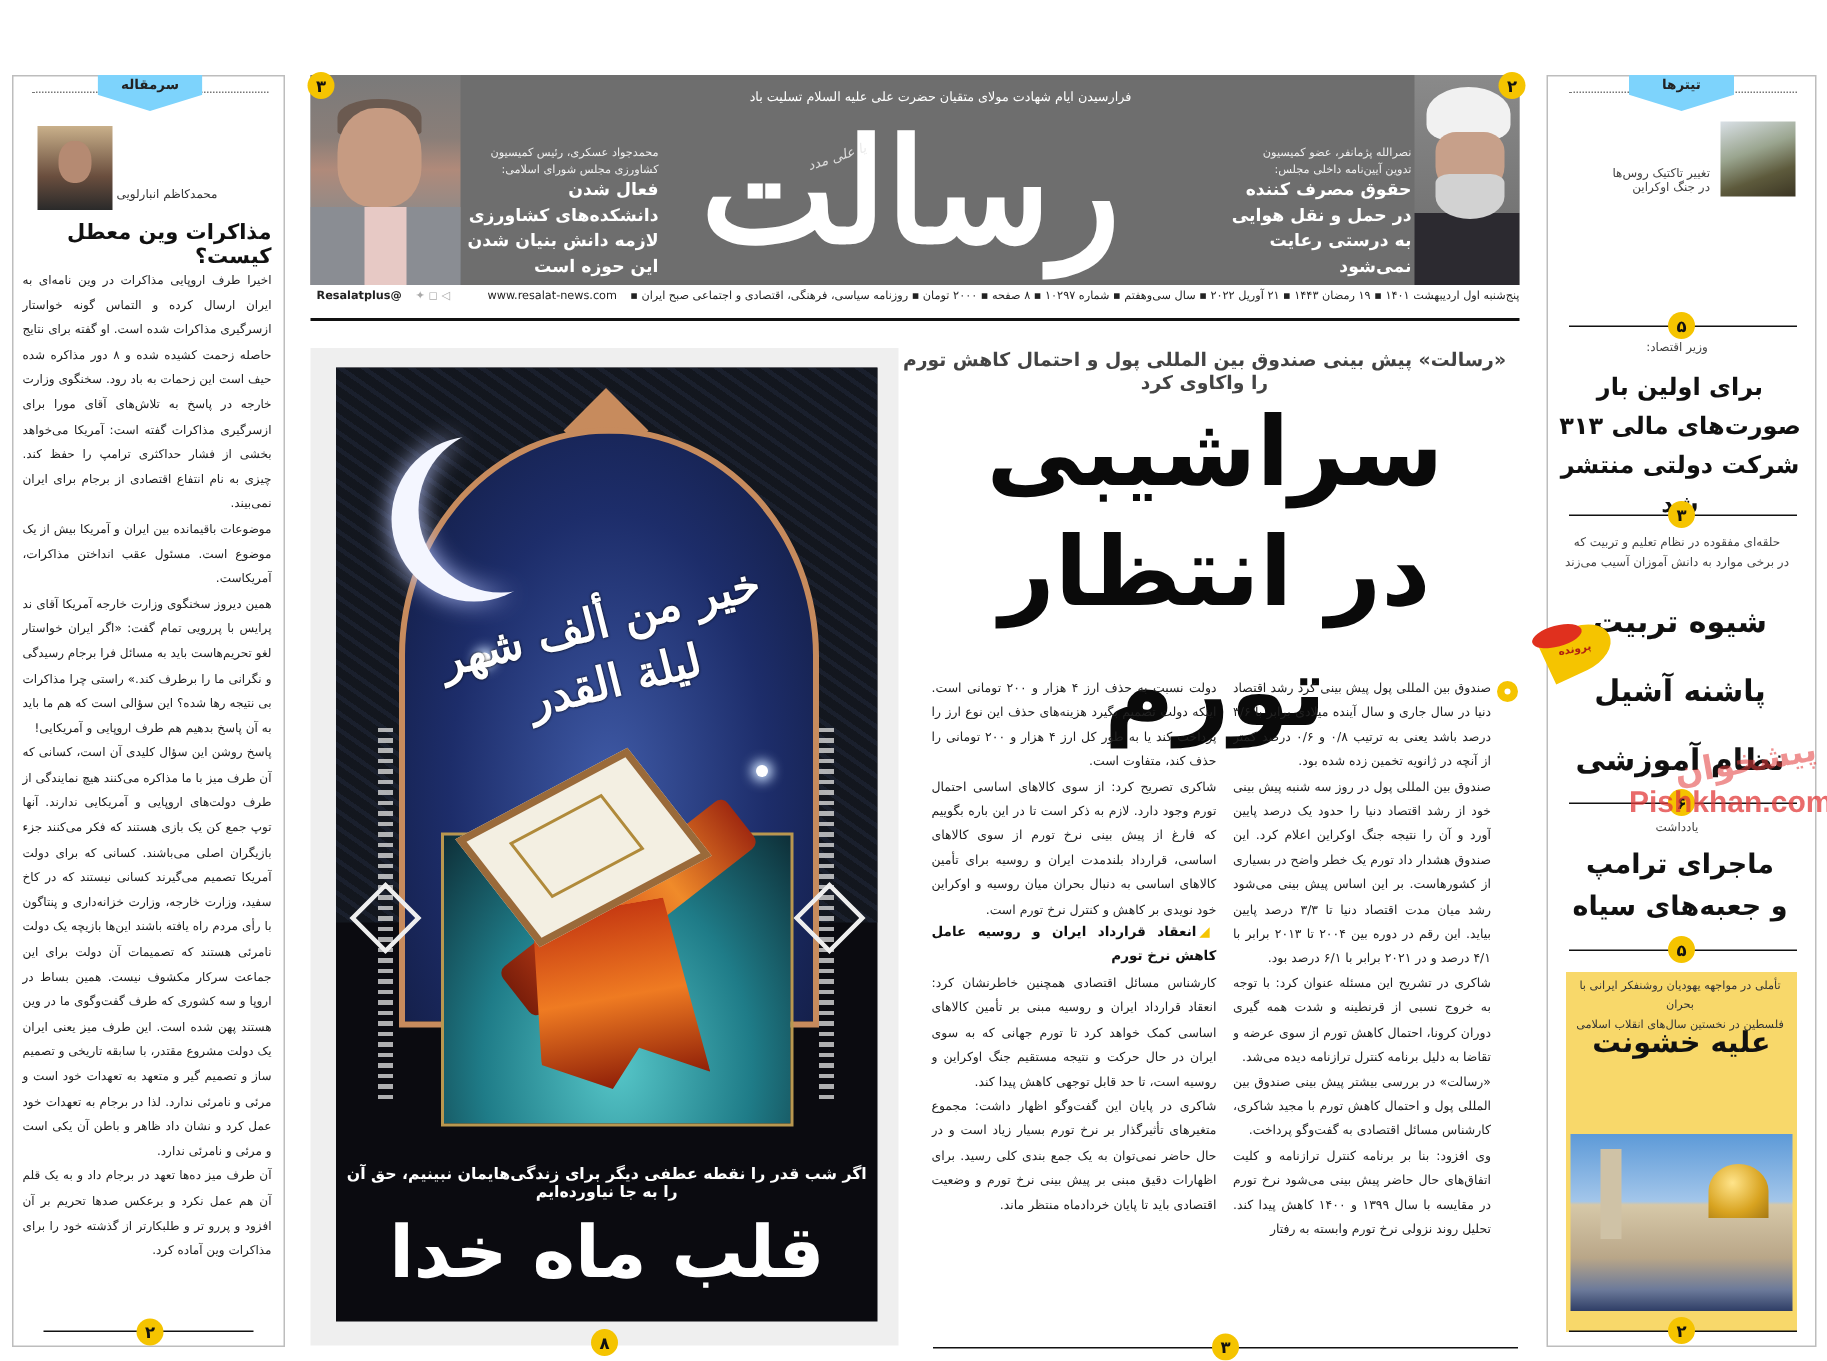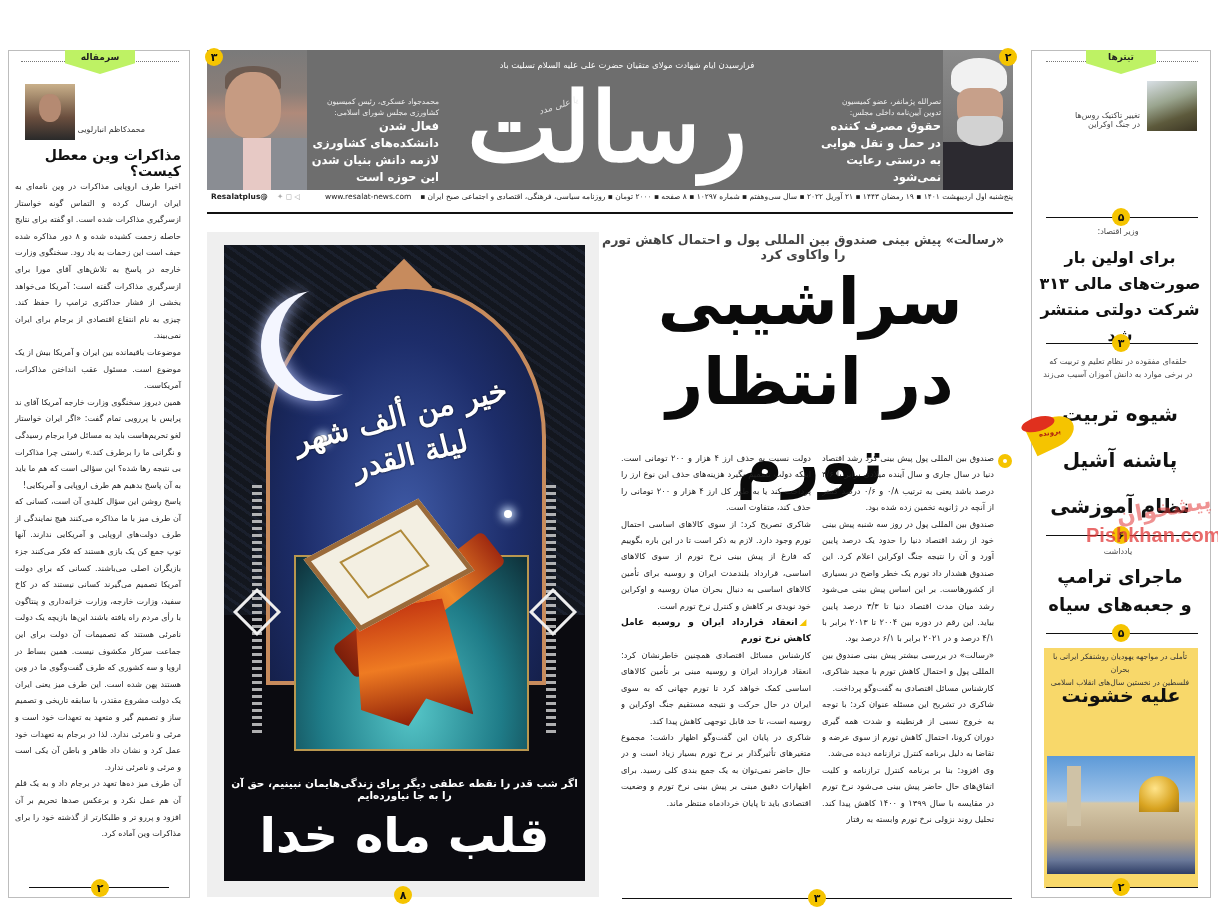--- a/index.html
+++ b/index.html
@@ -56,21 +56,21 @@
   #infostrip { left: 207px; top: 192px; width: 806px; height: 14px; font-size: 7.5px; color:#222; }
   #infostrip .issue { position:absolute; right:0; top:0; white-space:nowrap; }
   #infostrip .url { position:absolute; left:118px; top:0; white-space:nowrap; }
   #infostrip .social { position:absolute; left:4px; top:0; white-space:nowrap; font-weight:bold; }
   #infostrip .icons { position:absolute; left:70px; top:0; color:#aaa; }
 
   
   #editorial { left: 8px; top: 50px; width: 182px; height: 848px; }
   .section-tab {
     position:absolute; top:-1px; width:70px; height:24px;
-    background:#bef264; clip-path: polygon(0 0,100% 0,100% 55%,50% 100%,0 55%);
+    background:#7dd3fc; clip-path: polygon(0 0,100% 0,100% 55%,50% 100%,0 55%);
     text-align:center; font-size:9px; font-weight:bold; line-height:14px; color:#222;
   }
   .dotted { position:absolute; height:0; border-top:1px dotted #777; }
   #editorial .photo { position:absolute; left:16px; top:33px; width:50px; height:56px; background:linear-gradient(180deg,#c9b08a,#6a4e3e 60%,#2a2a2a); }
   #editorial .photo .f { position:absolute; left:14px; top:10px; width:22px; height:28px; border-radius:45%; background:#b58a72; }
   #editorial .author { position:absolute; right:44px; top:74px; font-size:8px; color:#333;margin-left:24px; }
   #editorial .title { position:absolute; right:8px; top:96px; width:170px; font-size:14px; font-weight:bold; text-align:right; }
   #editorial .body {
     position:absolute; right:8px; top:128px; width:166px; font-size:8px; line-height:16.6px; text-align:justify; color:#222;
   }
@@ -239,22 +239,22 @@
 <div id="kicker" class="abs">«رسالت» پیش بینی صندوق بین المللی پول و احتمال کاهش تورم را واکاوی کرد</div>
 <div id="headline" class="abs">
   <div>سراشیبی</div>
   <div>در انتظار تورم</div>
 </div>
 
 <div class="e-logo"></div>
 <div class="col-text" style="left:822px; top:450px; width:172px; height:440px; overflow:hidden;">
   <p>صندوق بین المللی پول پیش بینی کرد رشد اقتصاد دنیا در سال جاری و سال آینده میلادی برابر با ۳/۶ درصد باشد یعنی به ترتیب ۰/۸ و ۰/۶ درصد کمتر از آنچه در ژانویه تخمین زده شده بود.</p>
   <p>صندوق بین المللی پول در روز سه شنبه پیش بینی خود از رشد اقتصاد دنیا را حدود یک درصد پایین آورد و آن را نتیجه جنگ اوکراین اعلام کرد. این صندوق هشدار داد تورم یک خطر واضح در بسیاری از کشورهاست. بر این اساس پیش بینی می‌شود رشد میان مدت اقتصاد دنیا تا ۳/۳ درصد پایین بیاید. این رقم در دوره بین ۲۰۰۴ تا ۲۰۱۳ برابر با ۴/۱ درصد و در ۲۰۲۱ برابر با ۶/۱ درصد بود.</p>
+  <p>شاکری در تشریح این مسئله عنوان کرد: با توجه به خروج نسبی از قرنطینه و شدت همه گیری دوران کرونا، احتمال کاهش تورم از سوی عرضه و تقاضا به دلیل برنامه کنترل ترازنامه دیده می‌شد.</p>
   <p>«رسالت» در بررسی بیشتر پیش بینی صندوق بین المللی پول و احتمال کاهش تورم با مجید شاکری، کارشناس مسائل اقتصادی به گفت‌وگو پرداخت.</p>
-  <p>شاکری در تشریح این مسئله عنوان کرد: با توجه به خروج نسبی از قرنطینه و شدت همه گیری دوران کرونا، احتمال کاهش تورم از سوی عرضه و تقاضا به دلیل برنامه کنترل ترازنامه دیده می‌شد.</p>
   <p>وی افزود: بنا بر برنامه کنترل ترازنامه و کلیت اتفاق‌های حال حاضر پیش بینی می‌شود نرخ تورم در مقایسه با سال ۱۳۹۹ و ۱۴۰۰ کاهش پیدا کند. تحلیل روند نزولی نرخ تورم وابسته به رفتار</p>
 </div>
 
 <div class="col-text" style="left:621px; top:450px; width:190px; height:440px; overflow:hidden;">
   <p>دولت نسبت به حذف ارز ۴ هزار و ۲۰۰ تومانی است. اینکه دولت تصمیم بگیرد هزینه‌های حذف این نوع ارز را پرداخت کند یا به طور کل ارز ۴ هزار و ۲۰۰ تومانی را حذف کند، متفاوت است.</p>
   <p>شاکری تصریح کرد: از سوی کالاهای اساسی احتمال تورم وجود دارد. لازم به ذکر است تا در این باره بگوییم که فارغ از پیش بینی نرخ تورم از سوی کالاهای اساسی، قرارداد بلندمدت ایران و روسیه برای تأمین کالاهای اساسی به دنبال بحران میان روسیه و اوکراین خود نویدی بر کاهش و کنترل نرخ تورم است.</p>
   <p class="subhead">انعقاد قرارداد ایران و روسیه عامل کاهش نرخ تورم</p>
   <p>کارشناس مسائل اقتصادی همچنین خاطرنشان کرد: انعقاد قرارداد ایران و روسیه مبنی بر تأمین کالاهای اساسی کمک خواهد کرد تا تورم جهانی که به سوی ایران در حال حرکت و نتیجه مستقیم جنگ اوکراین و روسیه است، تا حد قابل توجهی کاهش پیدا کند.</p>
   <p>شاکری در پایان این گفت‌وگو اظهار داشت: مجموع متغیرهای تأثیرگذار بر نرخ تورم بسیار زیاد است و در حال حاضر نمی‌توان به یک جمع بندی کلی رسید. برای اظهارات دقیق مبنی بر پیش بینی نرخ تورم و وضعیت اقتصادی باید تا پایان خردادماه منتظر ماند.</p>
 </div>

